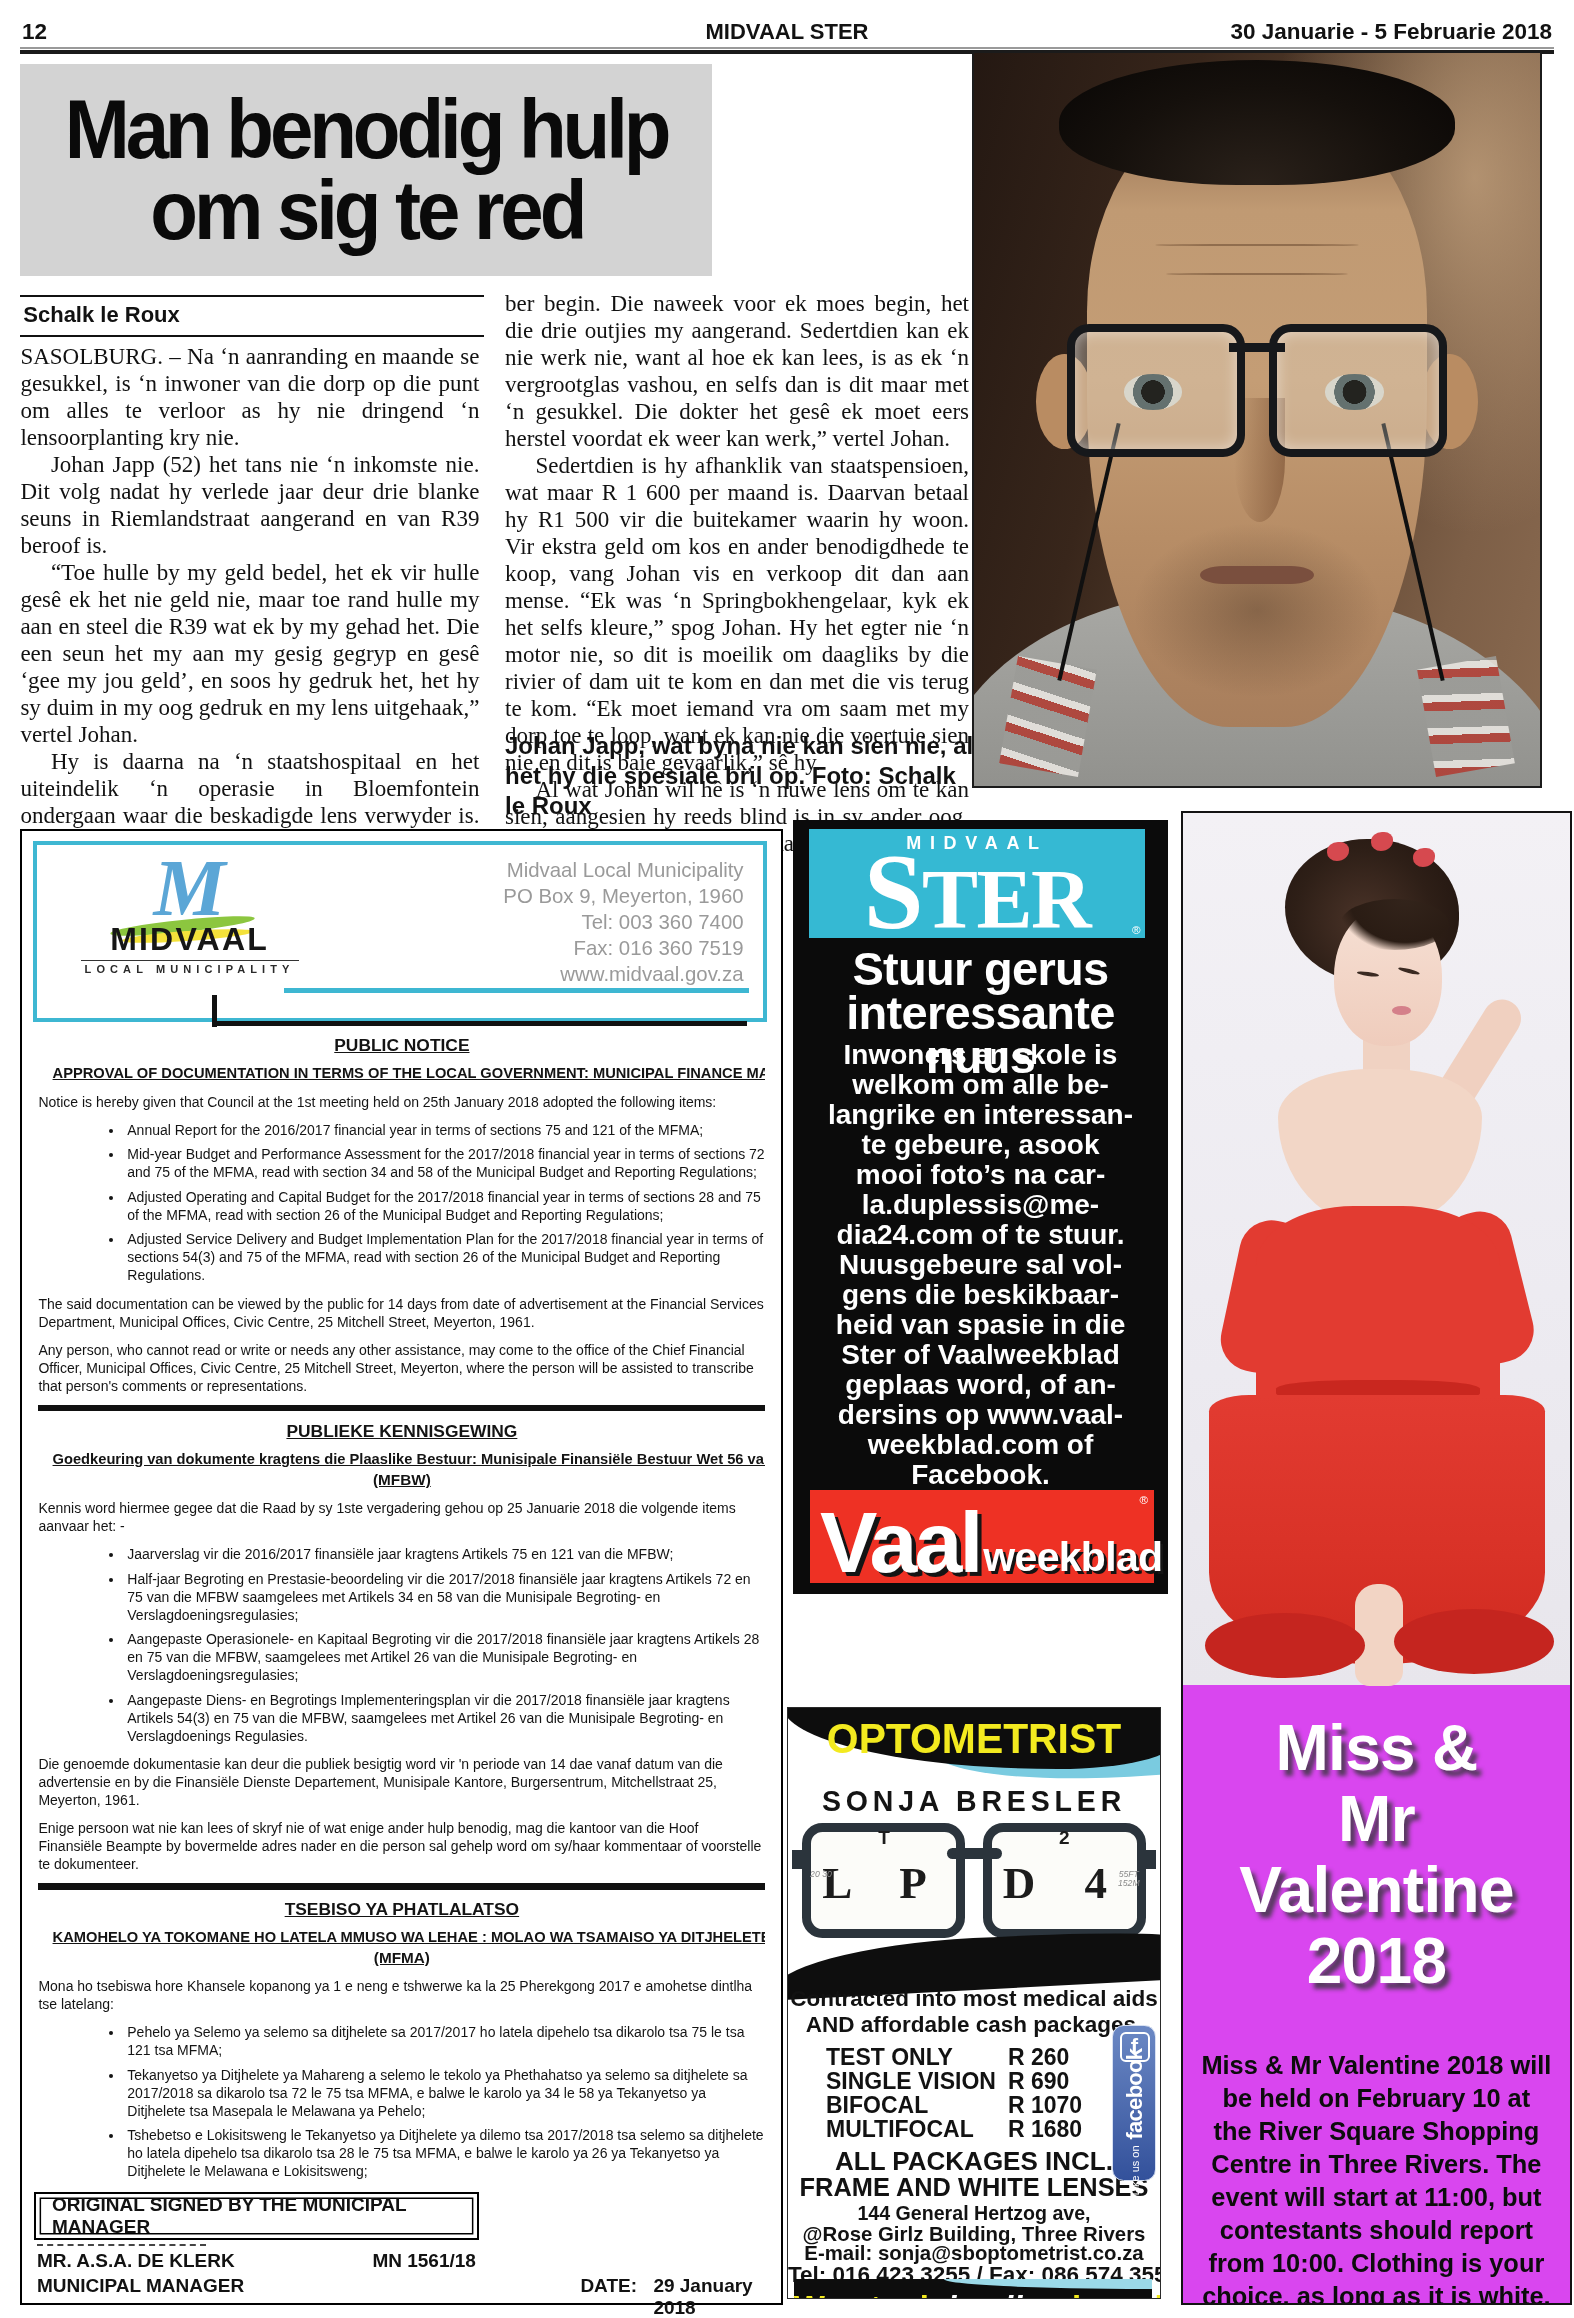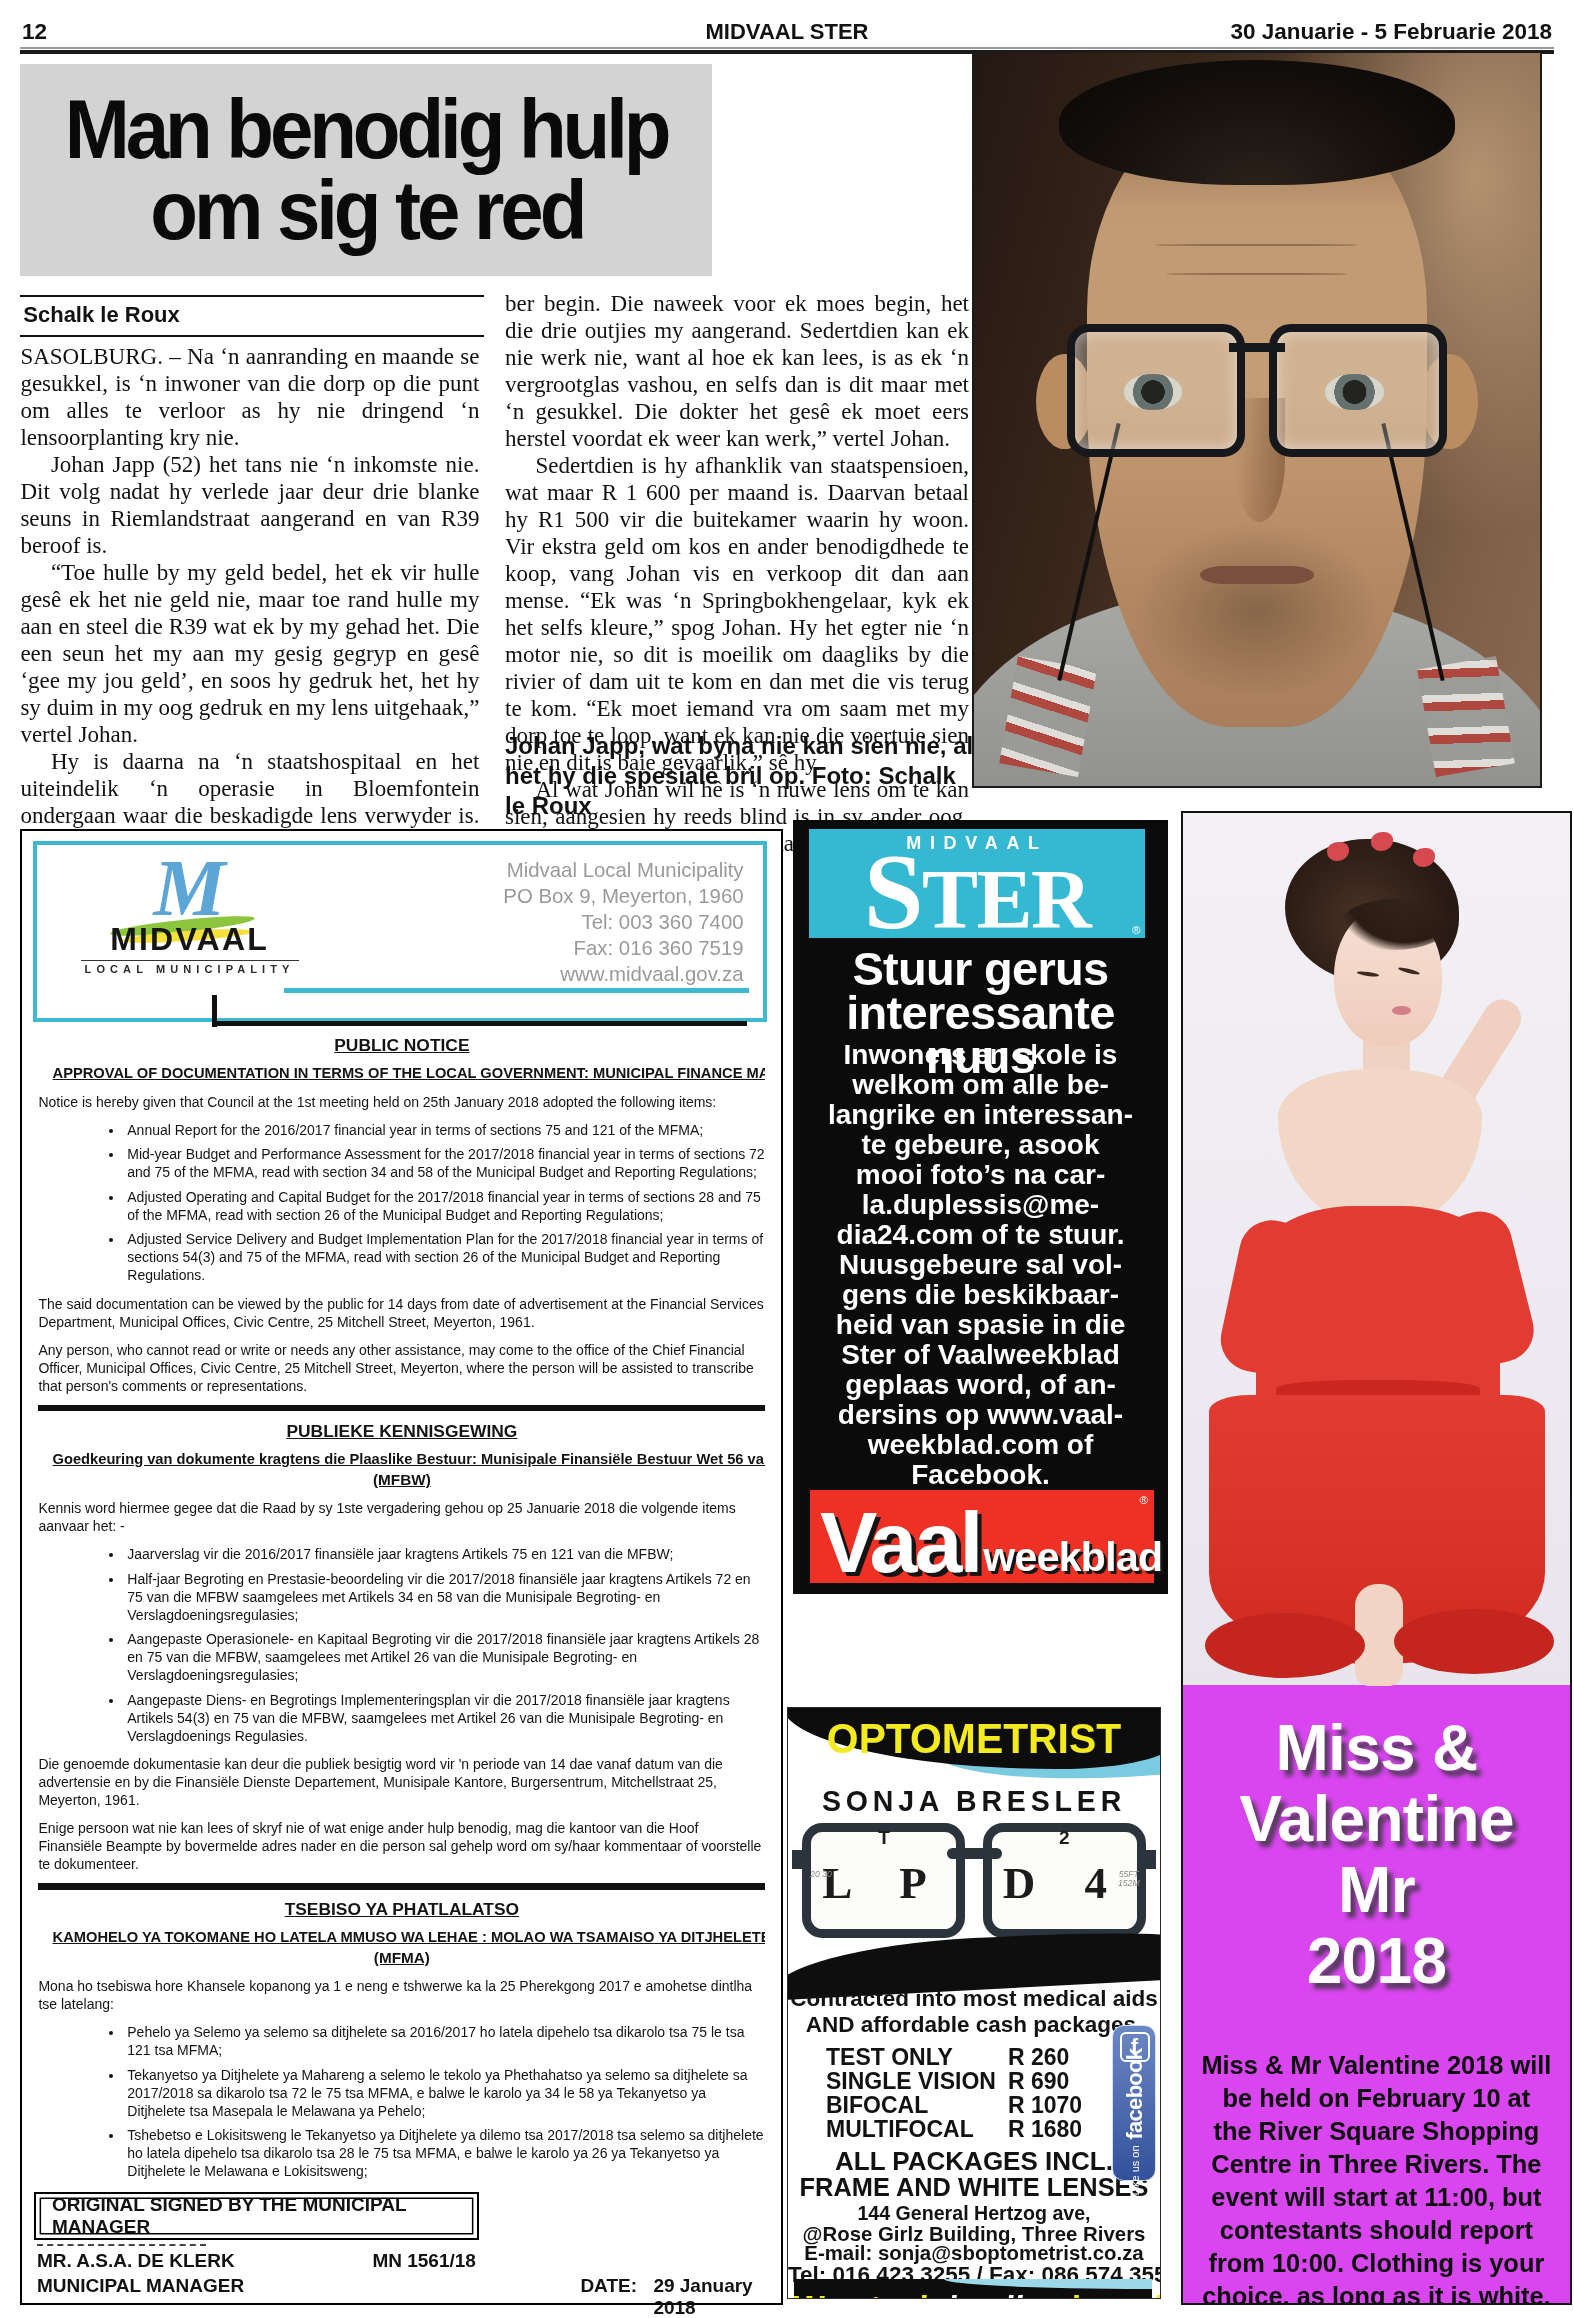--- a/index.html
+++ b/index.html
@@ -326,21 +326,21 @@
       </ul>
       <p>Die genoemde dokumentasie kan deur die publiek besigtig word vir 'n periode van 14 dae vanaf datum van die advertensie en by die Finansiële Dienste Departement, Munisipale Kantore, Burgersentrum, Mitchellstraat 25, Meyerton, 1961.</p>
       <p>Enige persoon wat nie kan lees of skryf nie of wat enige ander hulp benodig, mag die kantoor van die Hoof Finansiële Beampte by bovermelde adres nader en die person sal gehelp word om sy/haar kommentaar of voorstelle te dokumenteer.</p>
       <div class="muni-divider"></div>
 
       <div class="muni-title">TSEBISO YA PHATLALATSO</div>
       <div class="muni-sub">KAMOHELO YA TOKOMANE HO LATELA MMUSO WA LEHAE : MOLAO WA TSAMAISO YA DITJHELETE TSA MASEPALA WA NO.56 WA SELEMO SA 2003</div>
       <div class="muni-sub2">(MFMA)</div>
       <p>Mona ho tsebiswa hore Khansele kopanong ya 1 e neng e tshwerwe ka la 25 Pherekgong 2017 e amohetse dintlha tse latelang:</p>
       <ul>
-        <li>Pehelo ya Selemo ya selemo sa ditjhelete sa 2016/2017 ho latela dipehelo tsa dikarolo tsa 75 le tsa 121 tsa MFMA;</li>
+        <li>Pehelo ya Selemo ya selemo sa ditjhelete sa 2017/2017 ho latela dipehelo tsa dikarolo tsa 75 le tsa 121 tsa MFMA;</li>
         <li>Tekanyetso ya Ditjhelete ya Mahareng a selemo le tekolo ya Phethahatso ya selemo sa ditjhelete sa 2017/2018 sa dikarolo tsa 72 le 75 tsa MFMA, e balwe le karolo ya 34 le 58 ya Tekanyetso ya Ditjhelete tsa Masepala le Melawana ya Pehelo;</li>
         <li>Tshebetso e Lokisitsweng le Tekanyetso ya Ditjhelete ya dilemo tsa 2017/2018 tsa selemo sa ditjhelete ho latela dipehelo tsa dikarolo tsa 28 le 75 tsa MFMA, e balwe le karolo ya 26 ya Tekanyetso ya Ditjhelete le Melawana e Lokisitsweng;</li>
 
       </ul>
 
     </div>
 
     <div class="sig-box">ORIGINAL SIGNED BY THE MUNICIPAL MANAGER</div>
     <div class="sig-line"></div>
     <div class="sig-name">MR. A.S.A. DE KLERK</div>
@@ -472,22 +472,22 @@
       <div class="vw-sleeve r"></div>
       <div class="vw-bodice"></div>
       <div class="vw-waist"></div>
       <div class="vw-skirt"></div>
       <div class="vw-leg"></div>
       <div class="vw-hem" style="left:22px; top:800px;"></div>
       <div class="vw-hem" style="left:211px; top:796px;"></div>
     </div>
     <div class="val-heading">
       <div>Miss &amp;</div>
+      <div>Mr</div>
       <div>Valentine</div>
-      <div>Mr</div>
       <div>2018</div>
     </div>
     <div class="val-body">
       <p>Miss &amp; Mr Valentine 2018 will be held on February 10 at the River Square Shopping Centre in Three Rivers. The event will start at 11:00, but contestants should report from 10:00. Clothing is your choice, as long as it is white, red, pink, black, gold or silver.</p>
 
     </div>
   </div>
 
 </div>
 

